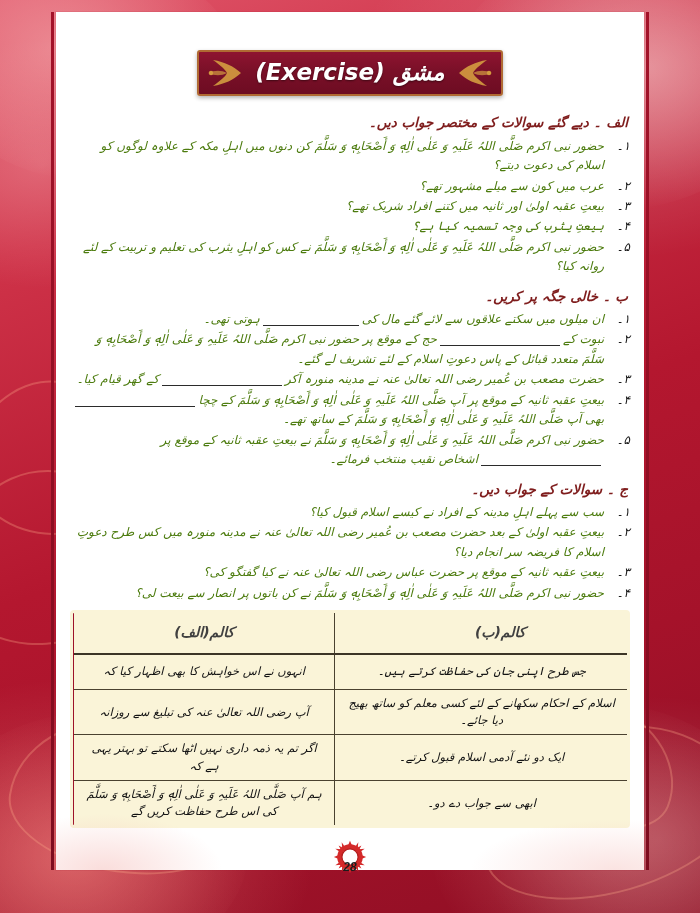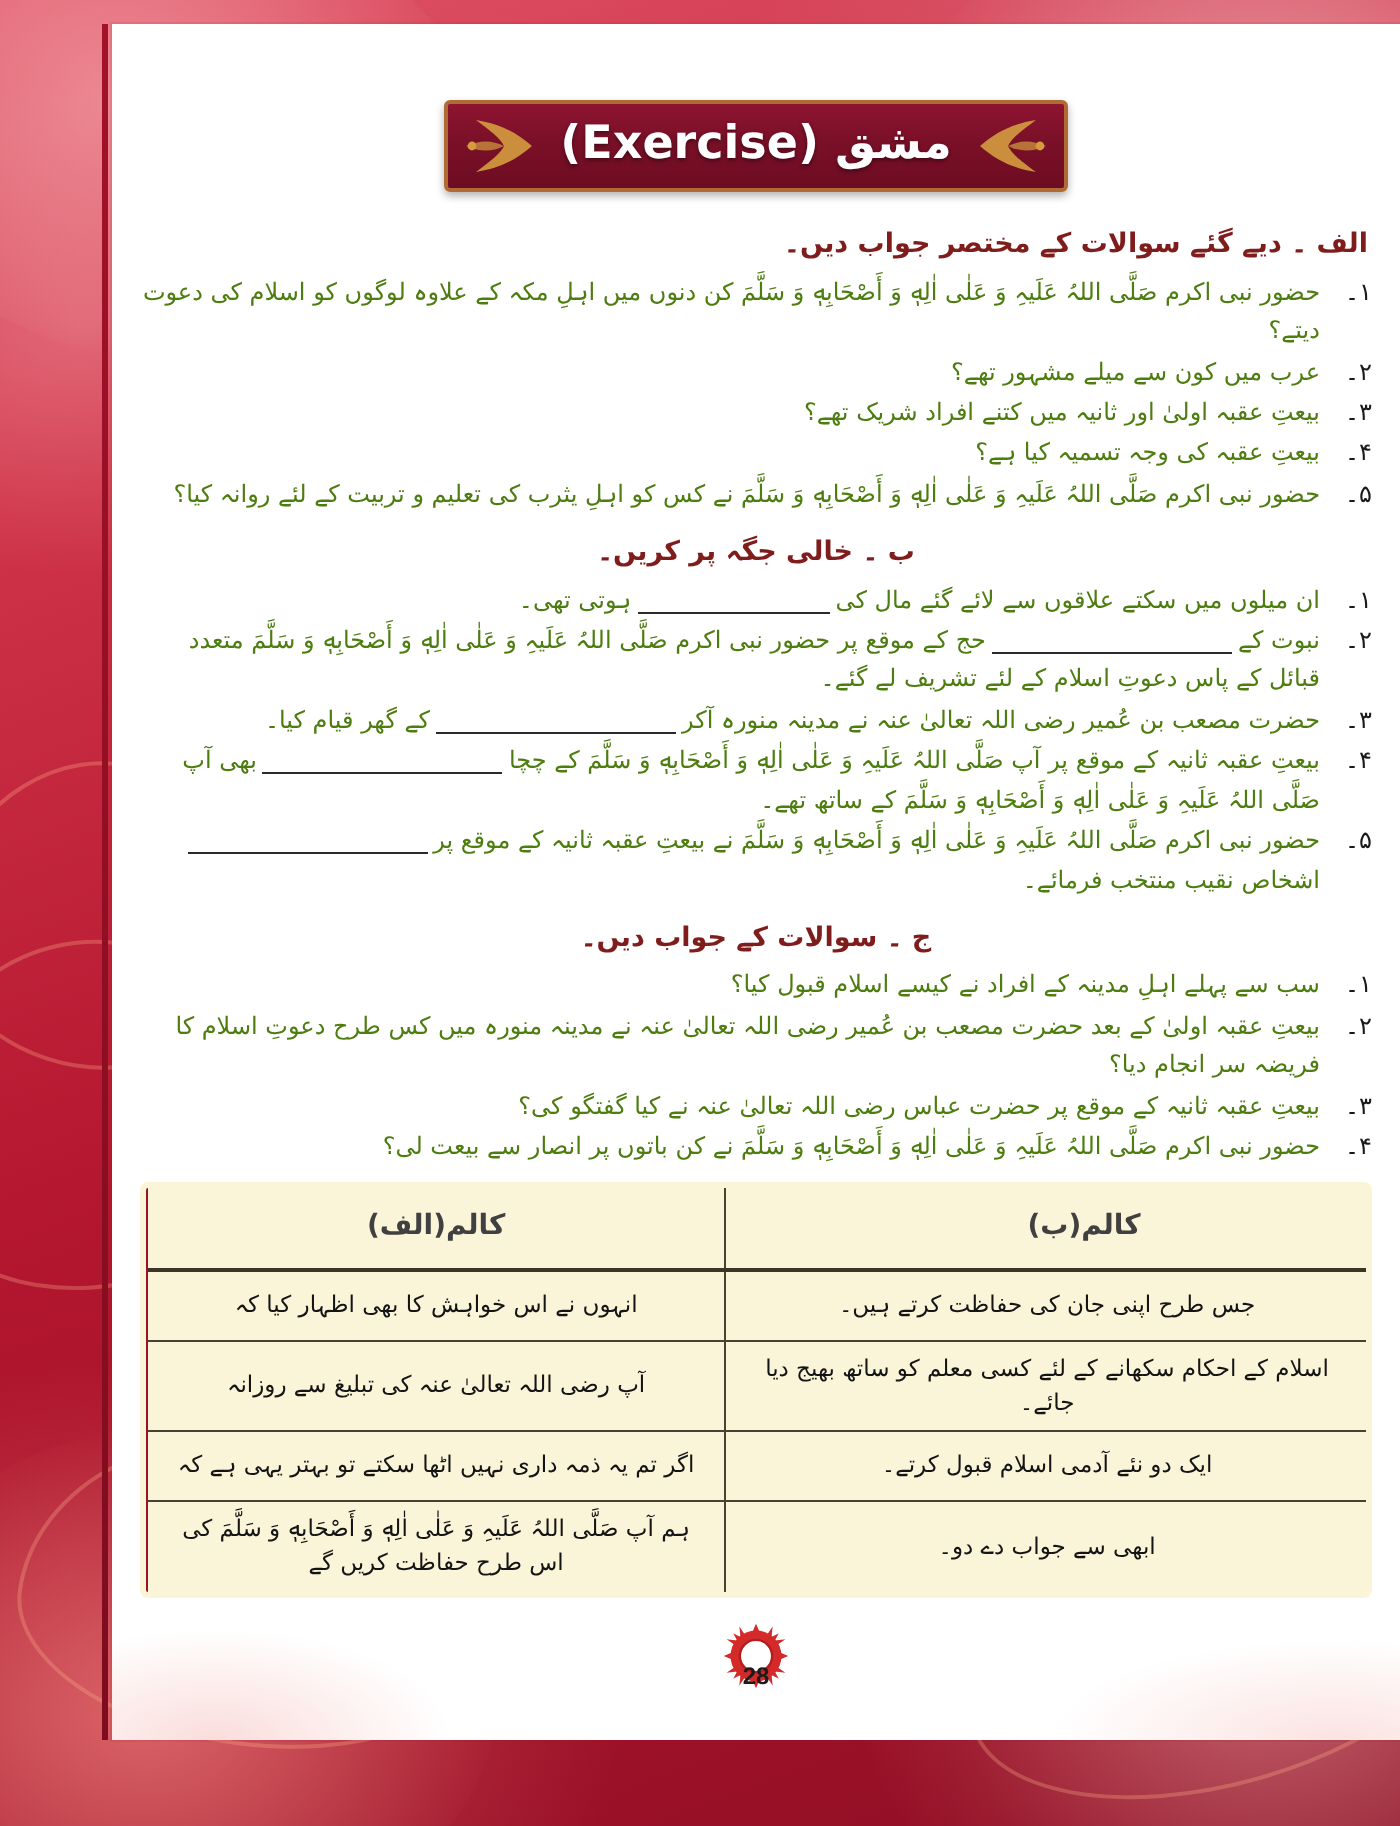--- a/index.html
+++ b/index.html
@@ -38,24 +38,25 @@
     border: 2px solid rgba(255,175,140,0.30);
     border-radius: 50% 50% 50% 50% / 60% 60% 40% 40%;
     pointer-events: none;
   }
 
   
   #sheet {
     position: absolute;
     left: 56px;
     top: 12px;
-    width: 644px;
+    width: 588px;
     height: 858px;
     background: #ffffff;
     box-shadow: 0 0 0 1px rgba(160,20,40,0.10);
+    font-style: italic;
   }
   
   #sheet::after {
     content: "";
     position: absolute;
     left: 0; right: 0; bottom: 0;
     height: 120px;
     background:
       radial-gradient(ellipse 170px 80px at 8% 100%, rgba(242,170,165,0.40), rgba(255,255,255,0) 70%),
       radial-gradient(ellipse 200px 70px at 95% 100%, rgba(242,175,170,0.35), rgba(255,255,255,0) 72%);
@@ -117,21 +118,21 @@
 
   
   .section-head {
     color: #7f1d1d;
     font-size: 13.5px;
     font-weight: bold;
     text-align: right;
     margin: 16px 2px 4px 2px;
     line-height: 1.5;
   }
-  .section-head.tight { margin-top: 9px; text-align: center; }
+  .section-head.tight { margin-top: 9px; }
 
   
   .qlist { margin: 0; padding: 0; }
   .qrow {
     display: flex;
     flex-direction: row;
     align-items: flex-start;
     margin: 1px 0;
     line-height: 1.62;
   }
@@ -275,21 +276,21 @@
         <div class="qrow">
           <span class="qnum">٢۔</span>
           <span class="qtext">عرب میں کون سے میلے مشہور تھے؟</span>
         </div>
         <div class="qrow">
           <span class="qnum">٣۔</span>
           <span class="qtext">بیعتِ عقبہ اولیٰ اور ثانیہ میں کتنے افراد شریک تھے؟</span>
         </div>
         <div class="qrow">
           <span class="qnum">۴۔</span>
-          <span class="qtext">بیعتِ عقبہ کی وجہ تسمیہ کیا ہے؟</span>
+          <span class="qtext">بیعتِ یثرب کی وجہ تسمیہ کیا ہے؟</span>
         </div>
         <div class="qrow">
           <span class="qnum">۵۔</span>
           <span class="qtext">حضور نبی اکرم صَلَّی اللہُ عَلَیہِ وَ عَلٰی اٰلِهٖ وَ أَصْحَابِهٖ وَ سَلَّمَ نے کس کو اہلِ یثرب کی تعلیم و تربیت کے لئے روانہ کیا؟</span>
         </div>
       </div>
 
       <div class="section-head tight">ب ۔ خالی جگہ پر کریں۔</div>
       <div class="qlist">
         <div class="qrow">

